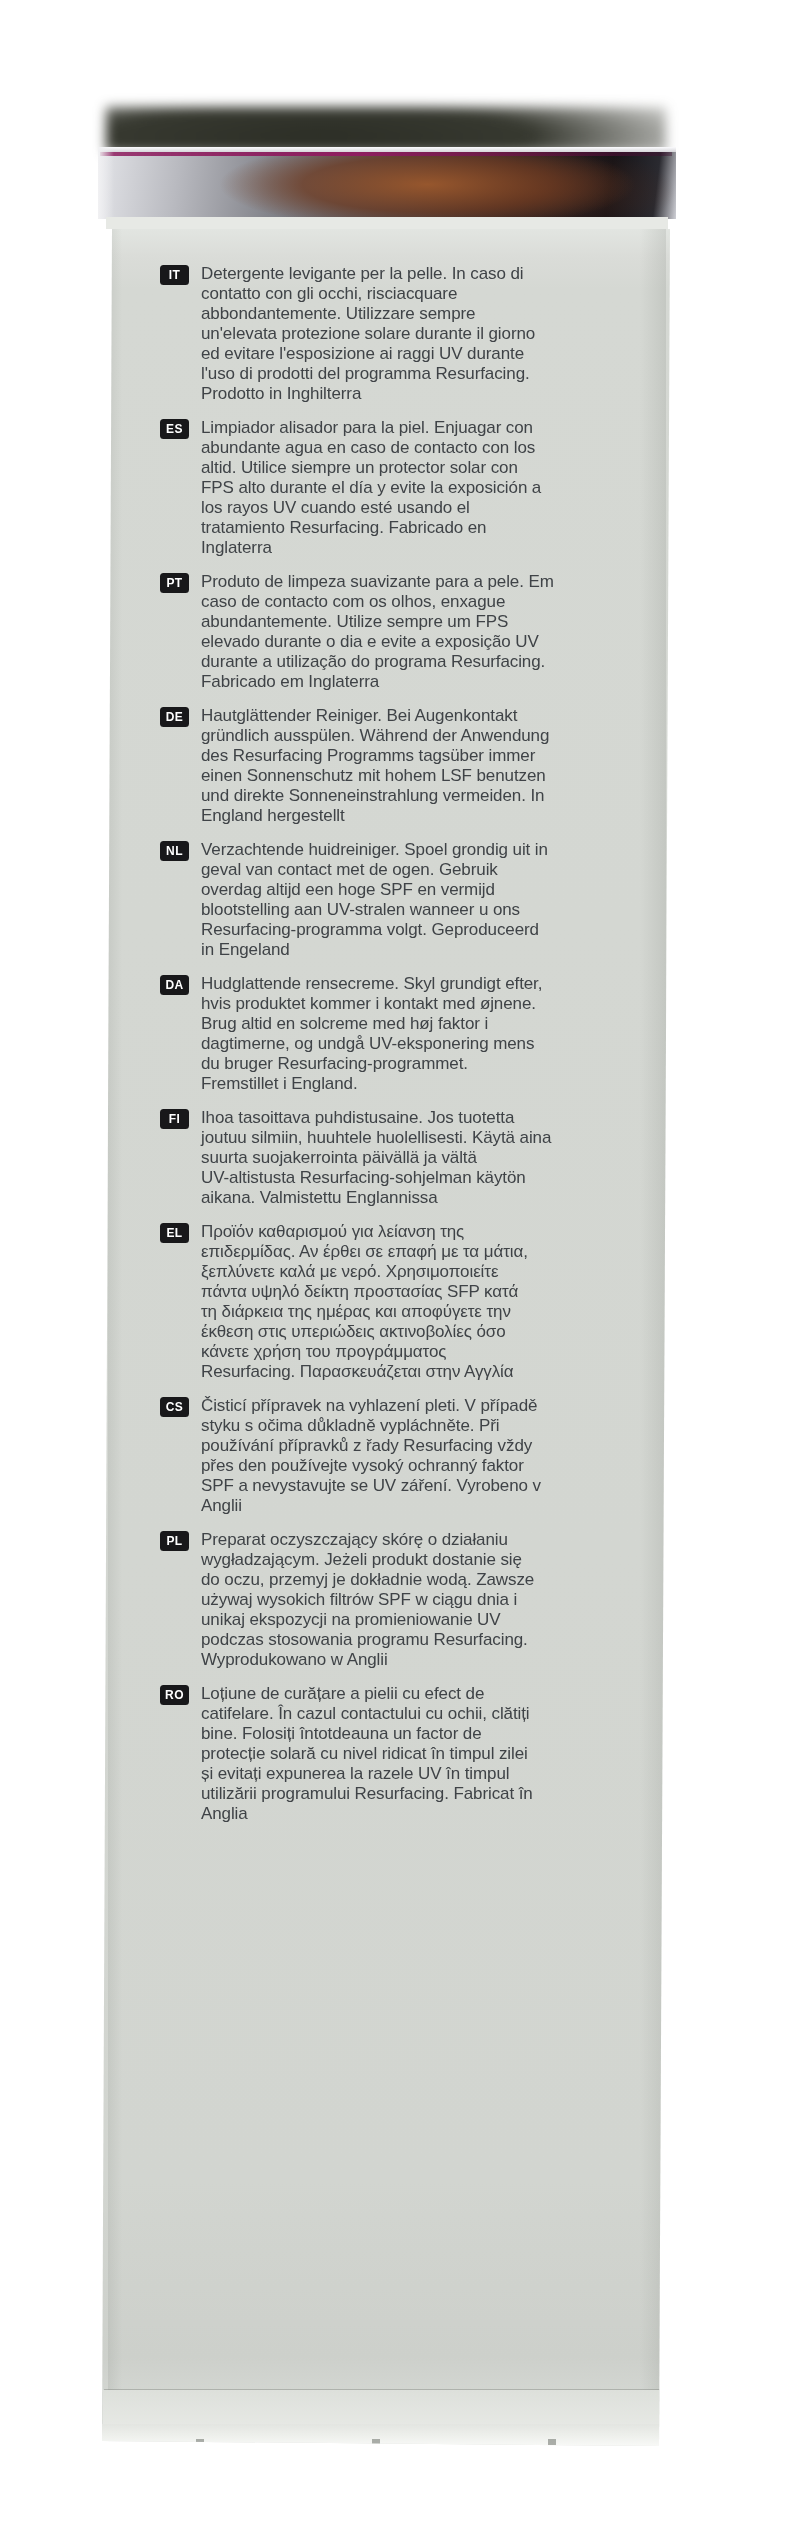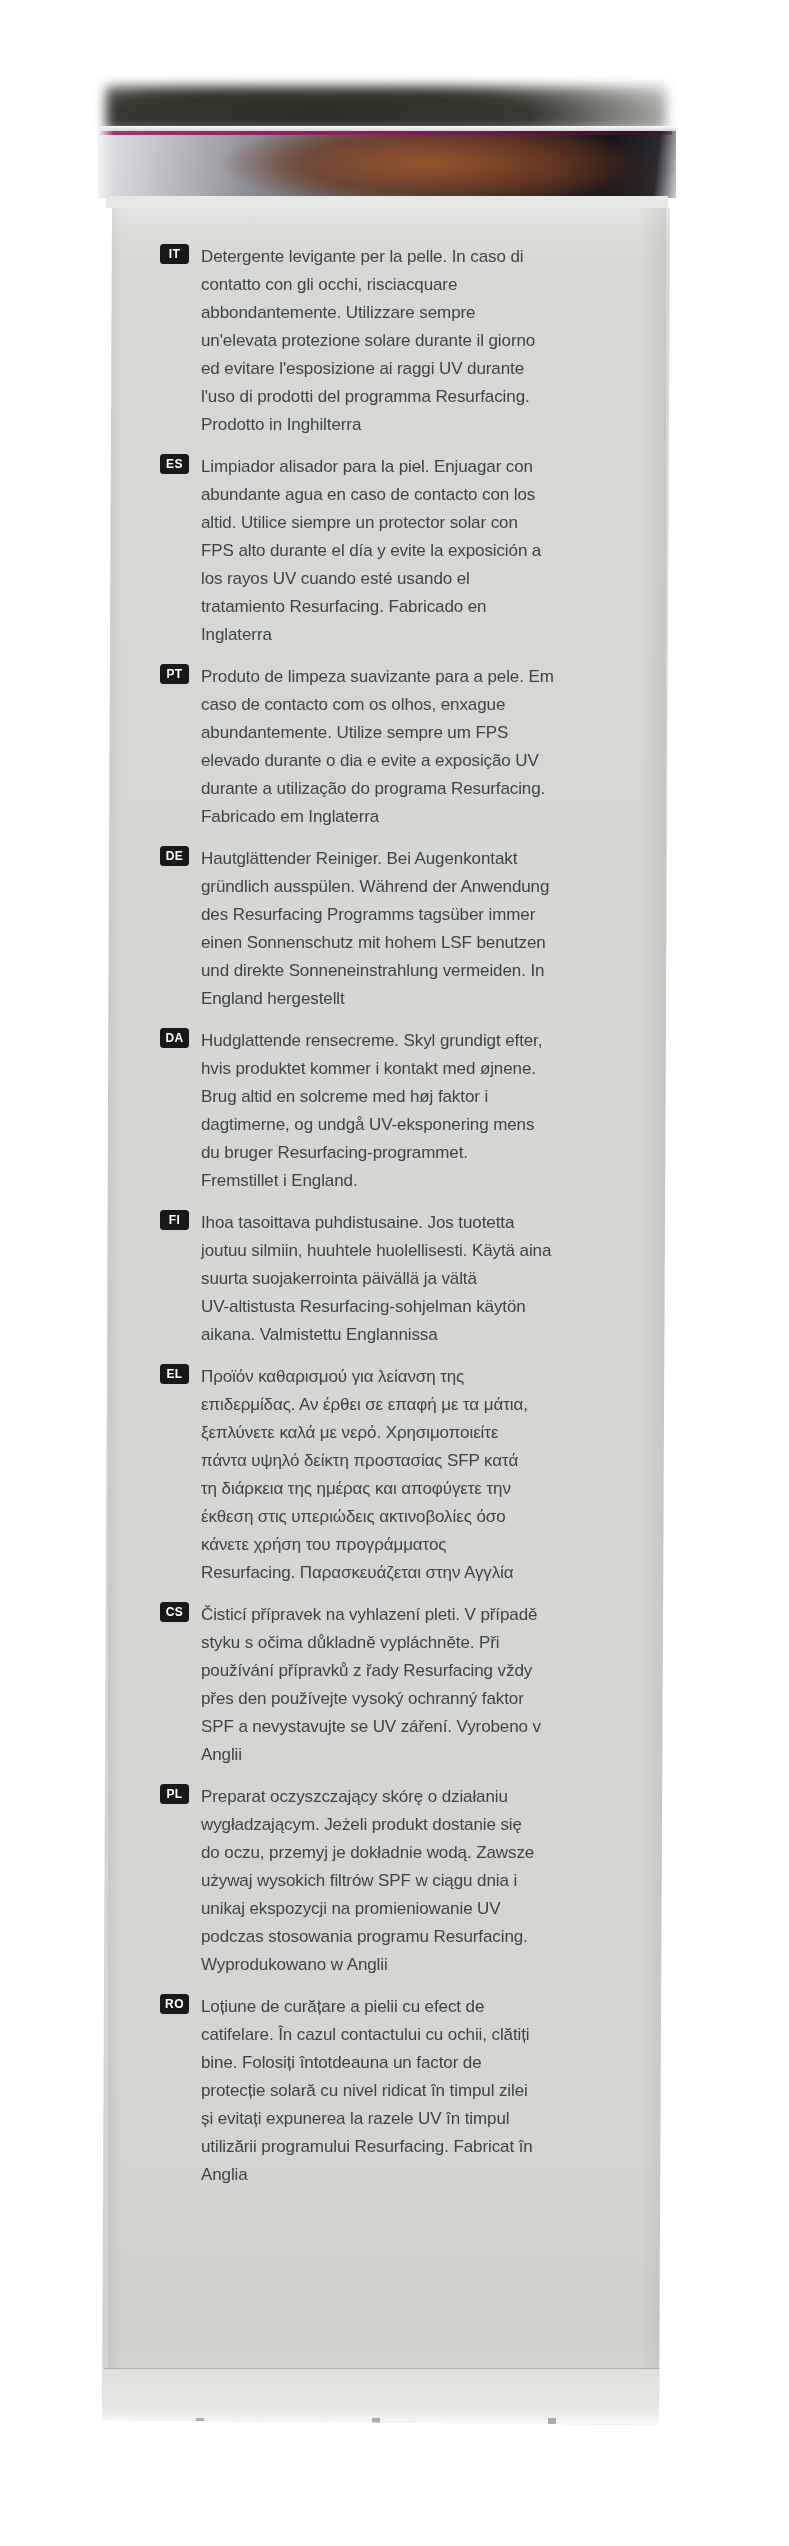--- a/index.html
+++ b/index.html
@@ -2,21 +2,21 @@
 <html style="--background: #ffffff; --box-face: #d5d8d3; --box-face-deep: #cdd0cb; --bottom-flap: #e6e8e4; --badge-bg: #18181a; --badge-text: #ffffff; --body-text: #3f4347; --metal-light: #e3e4e8; --metal-dark: #141216; --metal-magenta: #8e1f60; --metal-brown: #8a5430; --flap-dark: #31332a;"><head>
 <meta charset="utf-8">
 <style>
   html,body{margin:0;padding:0;}
   body{
     width:789px;height:2546px;
     background:var(--background,#fff);
     font-family:"Liberation Sans","DejaVu Sans",sans-serif;
     overflow:hidden;position:relative;
   }
-  .photo-canvas{position:absolute;inset:0;}
+  .photo-canvas{position:absolute;inset:0;margin-top:21px;}
 
   
   .top-flap{position:absolute;left:98px;top:90px;width:578px;height:118px;}
   .flap-blur{
     position:absolute;left:8px;top:-4px;width:560px;height:46px;
     background:radial-gradient(70% 120% at 38% 62%, #2c2e26 0%, #373930 55%, rgba(55,57,48,0.25) 100%);
     filter:blur(6px);
   }
   .flap-metal{
     position:absolute;left:0;top:36px;width:578px;height:72px;
@@ -83,21 +83,21 @@
   .lang-row{display:flex;align-items:flex-start;margin-bottom:14px;}
   .lang-badge{
     flex:none;width:29px;height:20px;margin-top:1px;margin-right:12px;
     background:var(--badge-bg,#18181a);color:var(--badge-text,#fff);
     border-radius:3.5px;
     font-size:12px;font-weight:700;letter-spacing:0.4px;
     display:flex;align-items:center;justify-content:center;
   }
   .lang-text{
     margin:0;width:445px;
-    font-size:17px;line-height:28px;letter-spacing:-0.1px;
+    font-size:17px;line-height:20px;letter-spacing:-0.1px;
     color:var(--body-text,#3f4347);
     white-space:pre-line;
   }
 </style>
 </head>
 <body>
 
 <div class="photo-canvas">
 
   <div class="top-flap">
@@ -147,20 +147,29 @@
   <div class="lang-row">
     <span class="lang-badge">DE</span>
     <p class="lang-text">Hautglättender Reiniger. Bei Augenkontakt
 gründlich ausspülen. Während der Anwendung
 des Resurfacing Programms tagsüber immer
 einen Sonnenschutz mit hohem LSF benutzen
 und direkte Sonneneinstrahlung vermeiden. In
 England hergestellt</p>
   </div>
 
+  <div class="lang-row">
+    <span class="lang-badge">NL</span>
+    <p class="lang-text">Verzachtende huidreiniger. Spoel grondig uit in
+geval van contact met de ogen. Gebruik
+overdag altijd een hoge SPF en vermijd
+blootstelling aan UV-stralen wanneer u ons
+Resurfacing-programma volgt. Geproduceerd
+in Engeland</p>
+  </div>
 
   <div class="lang-row">
     <span class="lang-badge">DA</span>
     <p class="lang-text">Hudglattende rensecreme. Skyl grundigt efter,
 hvis produktet kommer i kontakt med øjnene.
 Brug altid en solcreme med høj faktor i
 dagtimerne, og undgå UV-eksponering mens
 du bruger Resurfacing-programmet.
 Fremstillet i England.</p>
   </div>

